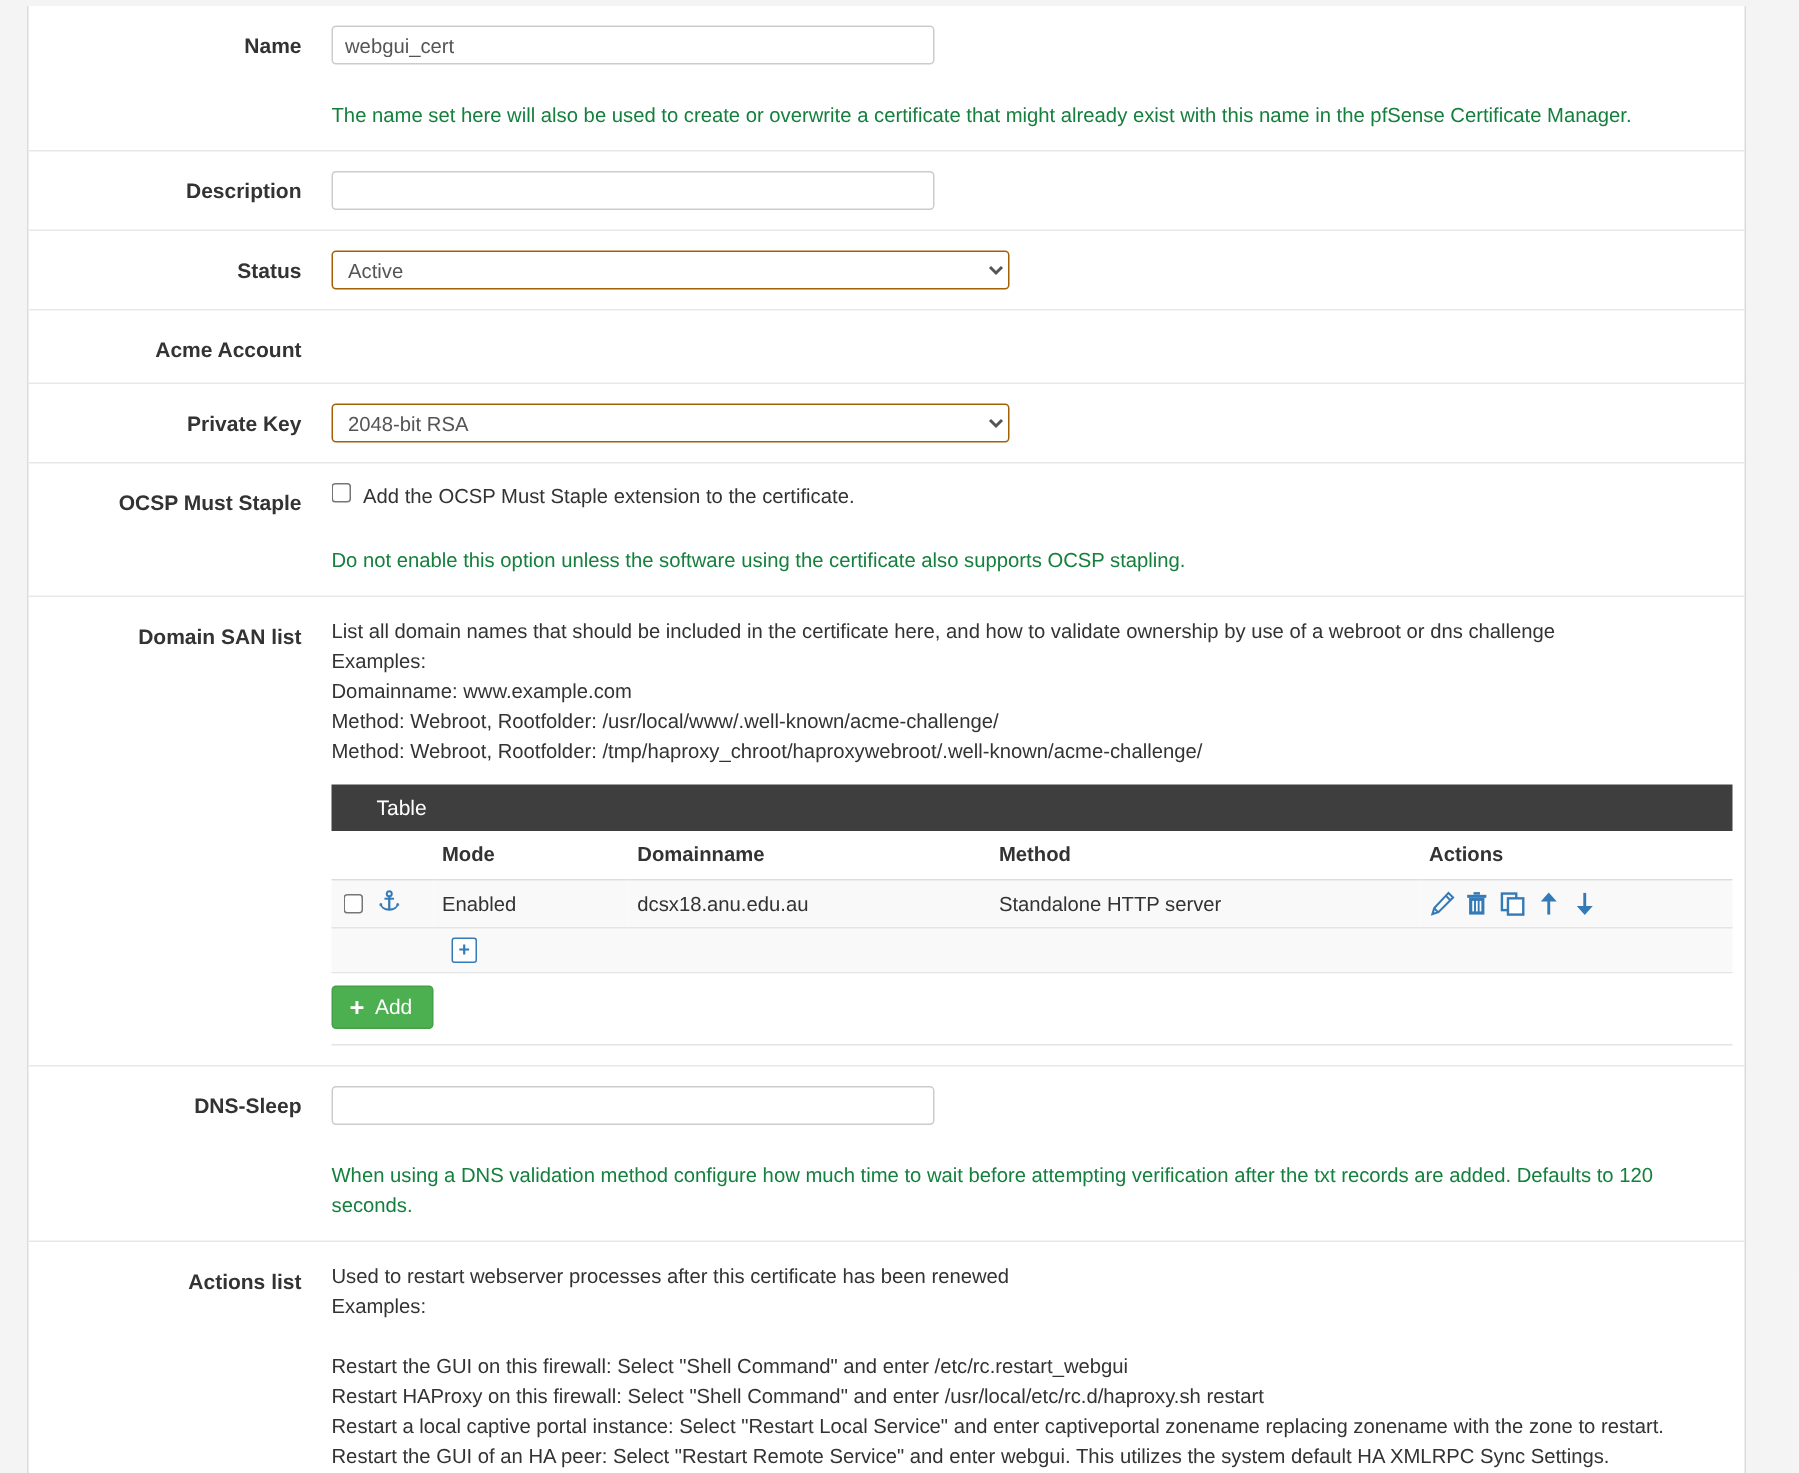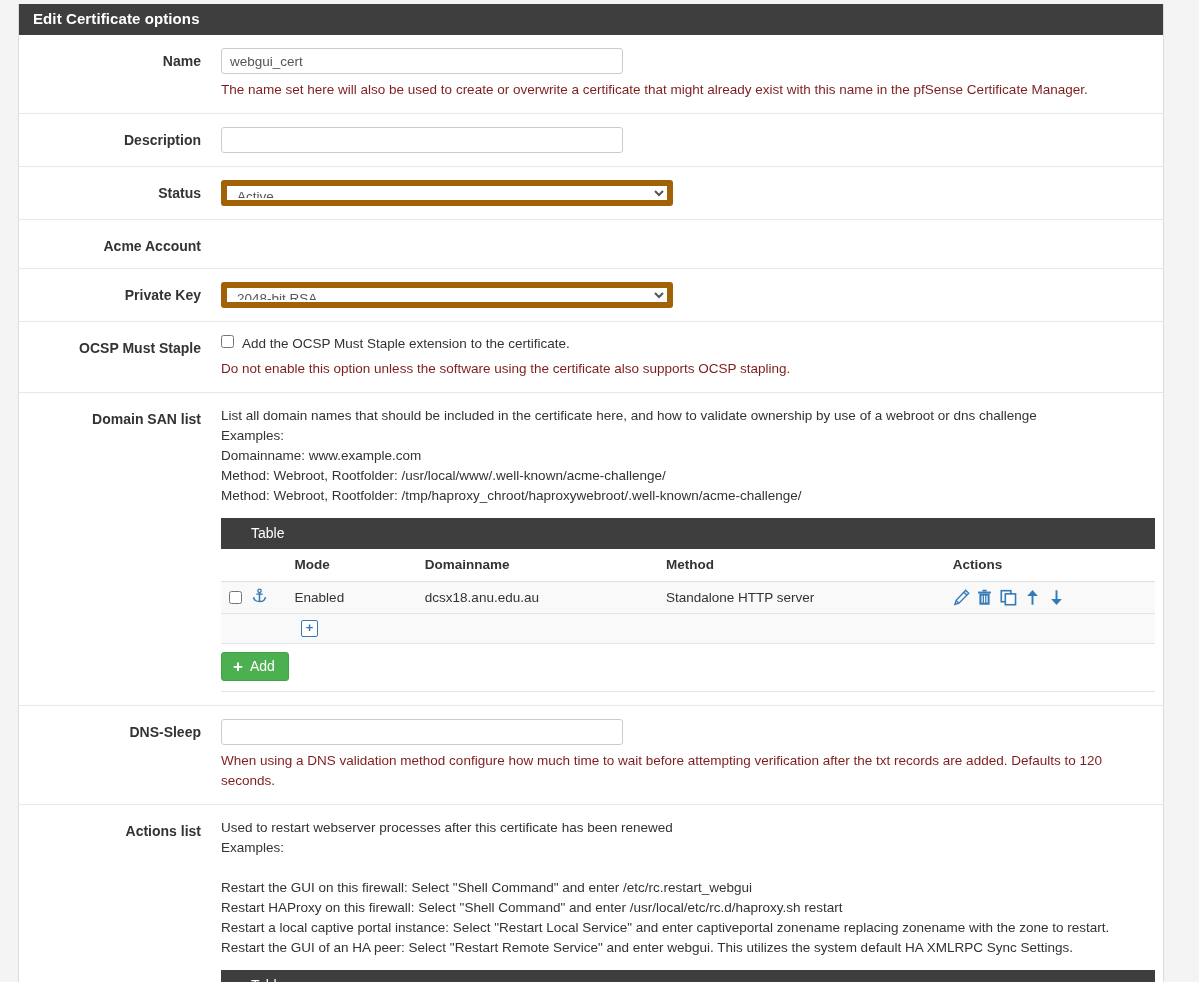--- a/index.html
+++ b/index.html
@@ -71,34 +71,34 @@
     font-family: "Liberation Sans", sans-serif;
     font-size: 13.5px;
     color: #555;
     background: #fff;
     outline: none;
   }
   select.form-control {
     width: 452px;
     height: 26px;
     box-sizing: border-box;
-    border: 6px solid #a16207;
+    border: 1px solid #a16207;
     border-radius: 3px;
     padding: 2px 6px;
     font-family: "Liberation Sans", sans-serif;
     font-size: 13.5px;
     color: #555;
     background: #fff;
   }
 
   .help-block {
-    color: #7f1d1d;
+    color: #15803d;
     font-size: 13.5px;
     line-height: 20px;
-    margin-top: 6px;
+    margin-top: 24px;
     max-width: 920px;
   }
   .static-text {
     color: #333;
     font-size: 13.5px;
     line-height: 20px;
   }
   .static-text .blankline { display: block; height: 20px; }
 
   .checkbox-line {
@@ -183,21 +183,20 @@
     padding: 6px 13px 6px 11px;
     cursor: pointer;
     line-height: 15px;
   }
   .btn-add .plus { font-size: 17px; font-weight: bold; line-height: 15px; }
 </style>
 </head>
 <body>
 
 <div class="panel">
-  <div class="panel-heading">Edit Certificate options</div>
 
   <div class="panel-body">
 
     <div class="form-row">
       <div class="col-label">Name</div>
       <div class="col-field">
         <input type="text" class="form-control" value="webgui_cert" style="">
         <div class="help-block">The name set here will also be used to create or overwrite a certificate that might already exist with this name in the pfSense Certificate Manager.</div>
       </div>
     </div>

